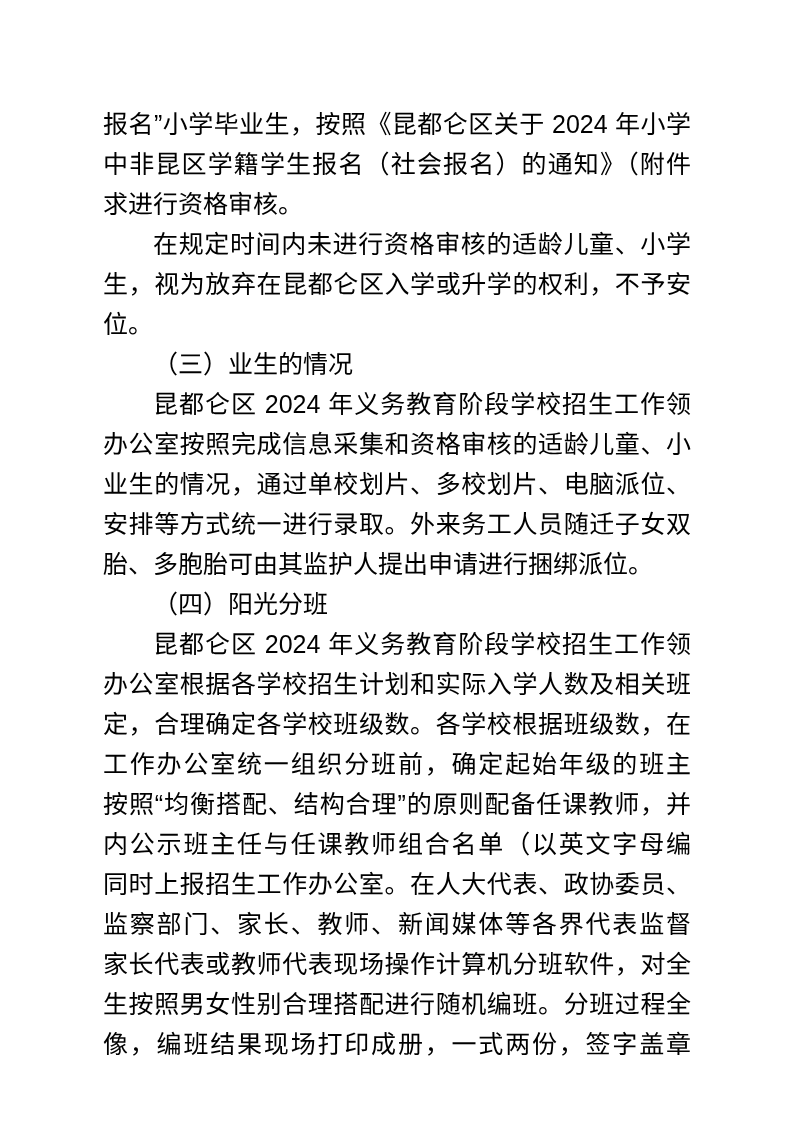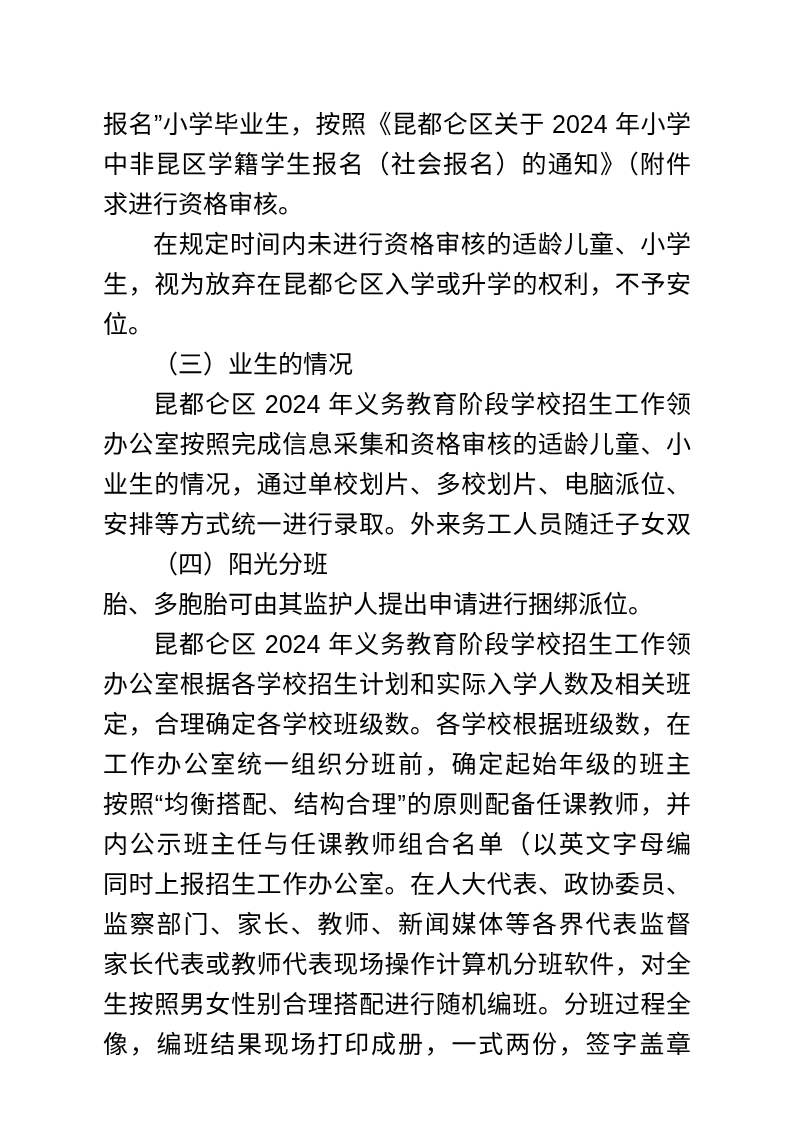--- a/index.html
+++ b/index.html
@@ -51,22 +51,22 @@
     <div class="doc-line">中非昆区学籍学生报名（社会报名）的通知》（附件 4）要</div>
     <div class="doc-line last">求进行资格审核。</div>
     <div class="doc-line ind">在规定时间内未进行资格审核的适龄儿童、小学毕业</div>
     <div class="doc-line">生，视为放弃在昆都仑区入学或升学的权利，不予安排学</div>
     <div class="doc-line last">位。</div>
     <div class="doc-line last ind">（三）业生的情况</div>
     <div class="doc-line ind">昆都仑区 2024 年义务教育阶段学校招生工作领导小组</div>
     <div class="doc-line">办公室按照完成信息采集和资格审核的适龄儿童、小学毕</div>
     <div class="doc-line">业生的情况，通过单校划片、多校划片、电脑派位、统筹</div>
     <div class="doc-line">安排等方式统一进行录取。外来务工人员随迁子女双胞</div>
+    <div class="doc-line last">胎、多胞胎可由其监护人提出申请进行捆绑派位。</div>
     <div class="doc-line last ind">（四）阳光分班</div>
-    <div class="doc-line last">胎、多胞胎可由其监护人提出申请进行捆绑派位。</div>
     <div class="doc-line ind">昆都仑区 2024 年义务教育阶段学校招生工作领导小组</div>
     <div class="doc-line">办公室根据各学校招生计划和实际入学人数及相关班额规</div>
     <div class="doc-line">定，合理确定各学校班级数。各学校根据班级数，在招生</div>
     <div class="doc-line">工作办公室统一组织分班前，确定起始年级的班主任，并</div>
     <div class="doc-line">按照“均衡搭配、结构合理”的原则配备任课教师，并在校</div>
     <div class="doc-line">内公示班主任与任课教师组合名单（以英文字母编组），</div>
     <div class="doc-line">同时上报招生工作办公室。在人大代表、政协委员、纪检</div>
     <div class="doc-line">监察部门、家长、教师、新闻媒体等各界代表监督下，由</div>
     <div class="doc-line">家长代表或教师代表现场操作计算机分班软件，对全体新</div>
     <div class="doc-line">生按照男女性别合理搭配进行随机编班。分班过程全程录</div>

